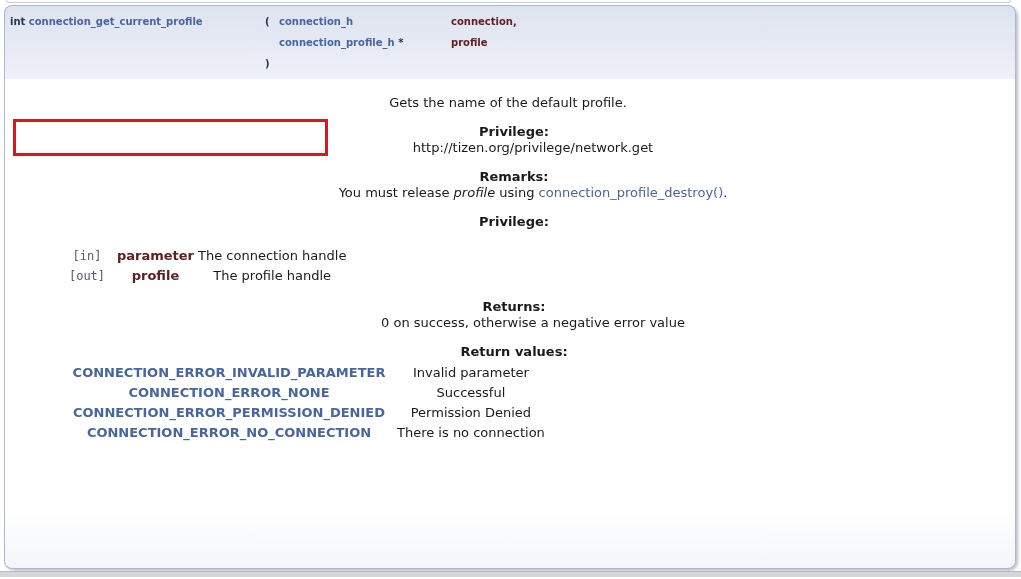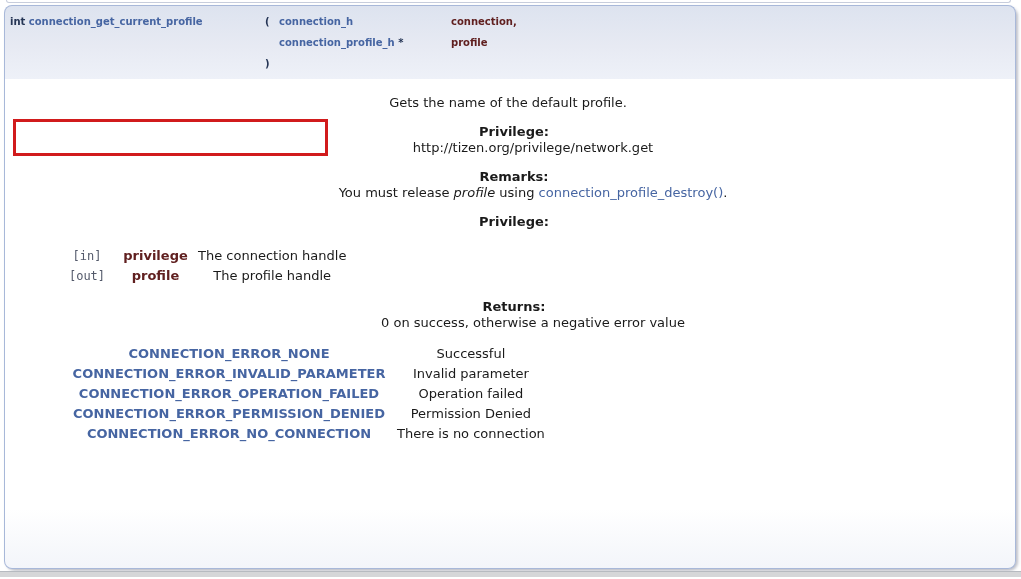--- a/index.html
+++ b/index.html
@@ -130,53 +130,50 @@
       <dd><span>You must release </span><em class="param-ref">profile</em><span> using </span><a class="doc-link">connection_profile_destroy()</a><span>.</span></dd>
     </dl>
 
     <dl>
       <dt>Privilege:</dt>
       <dd>
         <table class="params-table">
           <tbody>
               <tr>
             <td class="param-dir">[in]</td>
-            <td class="param-name">privilege</td>
+            <td class="param-name">parameter</td>
             <td>The connection handle</td>
           </tr>
           <tr>
             <td class="param-dir">[out]</td>
             <td class="param-name">profile</td>
             <td>The profile handle</td>
           </tr>
         </tbody>
           </table>
       </dd>
     </dl>
 
     <dl>
       <dt>Returns:</dt>
       <dd>0 on success, otherwise a negative error value</dd>
     </dl>
 
     <dl>
+      <dt>Return values:</dt>
       <dd>
         <table class="retvals-table">
           <tbody>
               <tr>
-            <td class="retval-name"><a class="doc-link">CONNECTION_ERROR_NONE</a></td>
-            <td>Successful</td>
-          </tr>
-          <tr>
             <td class="retval-name"><a class="doc-link">CONNECTION_ERROR_INVALID_PARAMETER</a></td>
             <td>Invalid parameter</td>
           </tr>
           <tr>
-            <td class="retval-name"><a class="doc-link">CONNECTION_ERROR_OPERATION_FAILED</a></td>
-            <td>Operation failed</td>
+            <td class="retval-name"><a class="doc-link">CONNECTION_ERROR_NONE</a></td>
+            <td>Successful</td>
           </tr>
           <tr>
             <td class="retval-name"><a class="doc-link">CONNECTION_ERROR_PERMISSION_DENIED</a></td>
             <td>Permission Denied</td>
           </tr>
           <tr>
             <td class="retval-name"><a class="doc-link">CONNECTION_ERROR_NO_CONNECTION</a></td>
             <td>There is no connection</td>
           </tr>
         </tbody>

